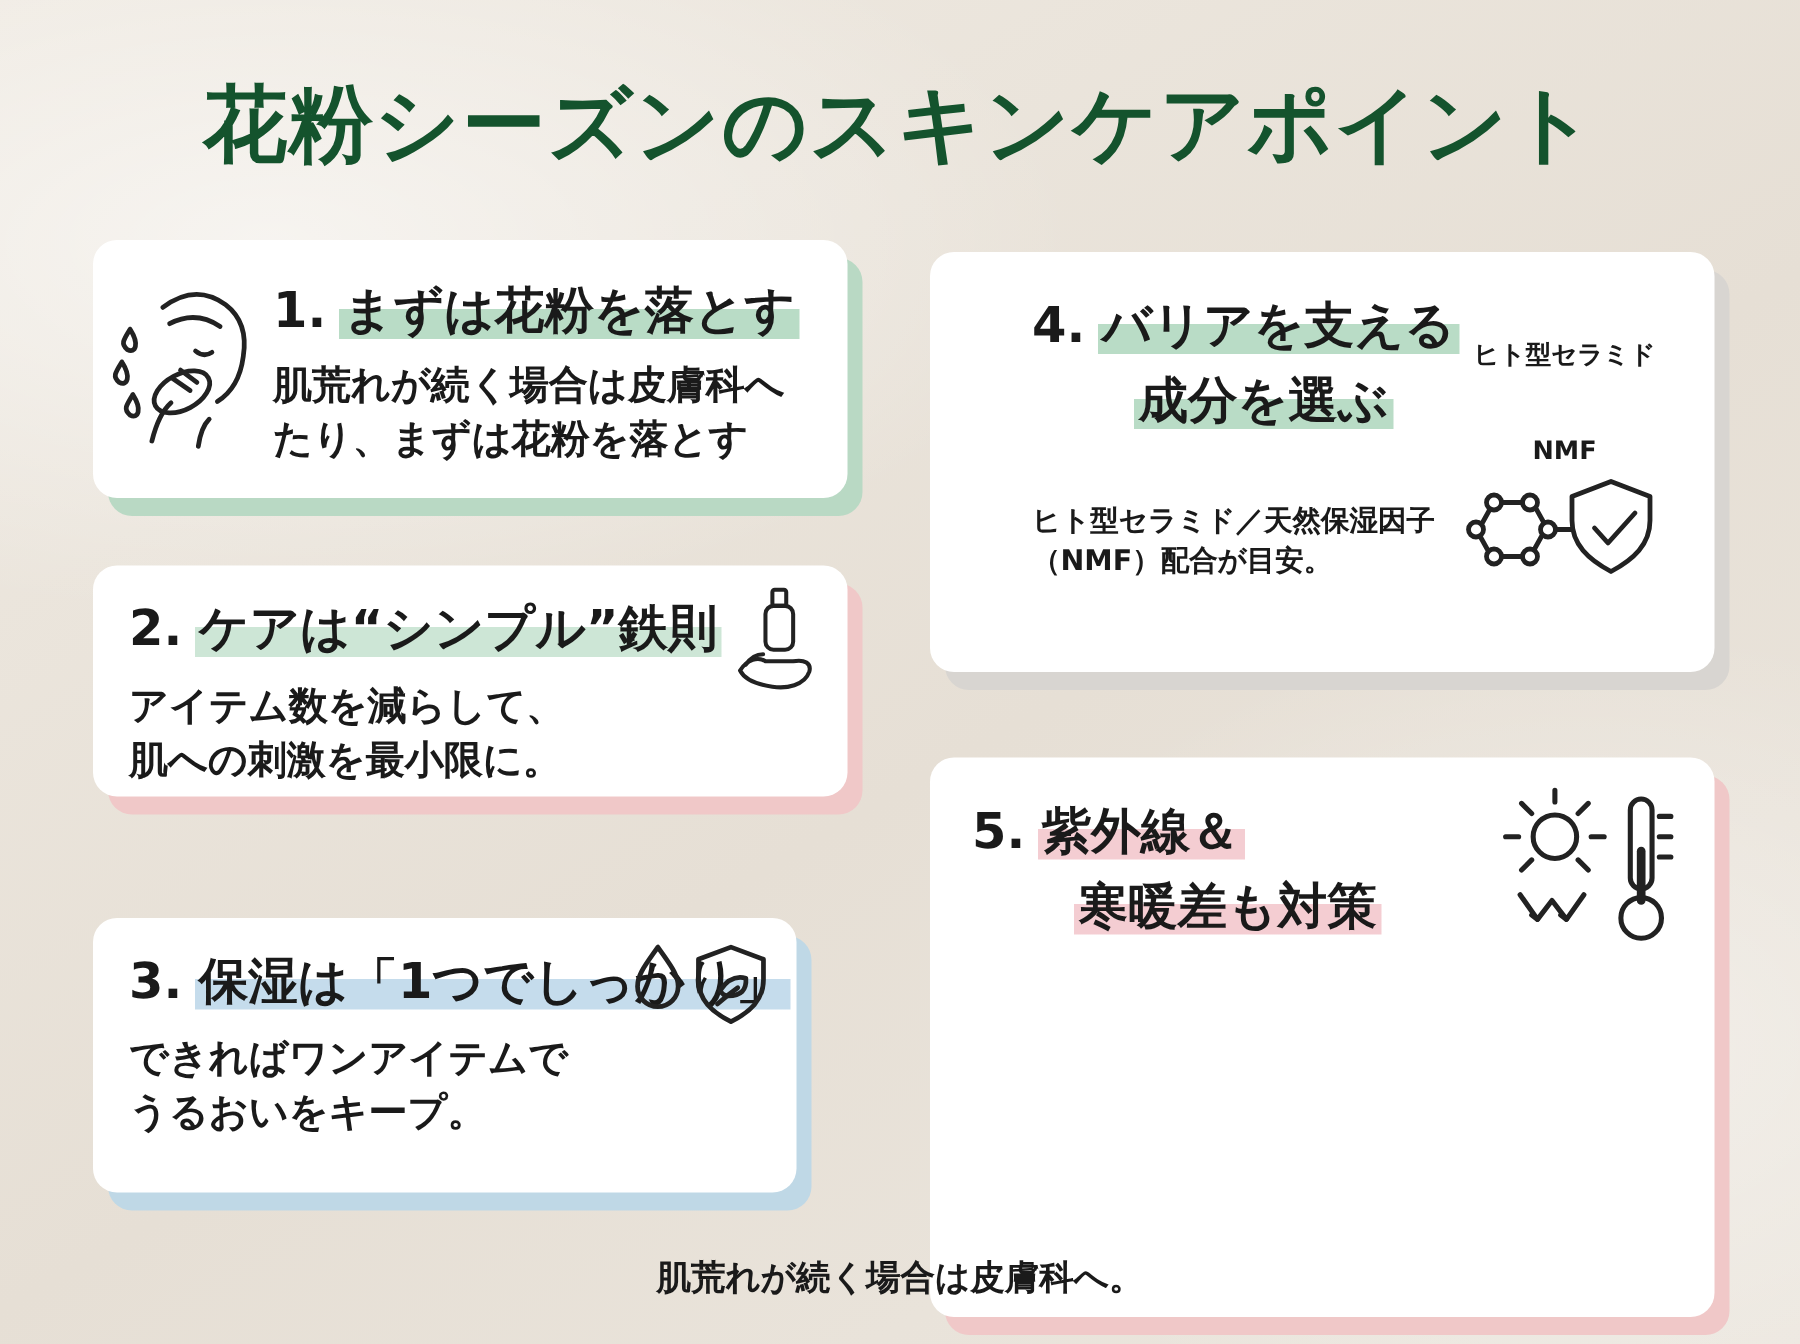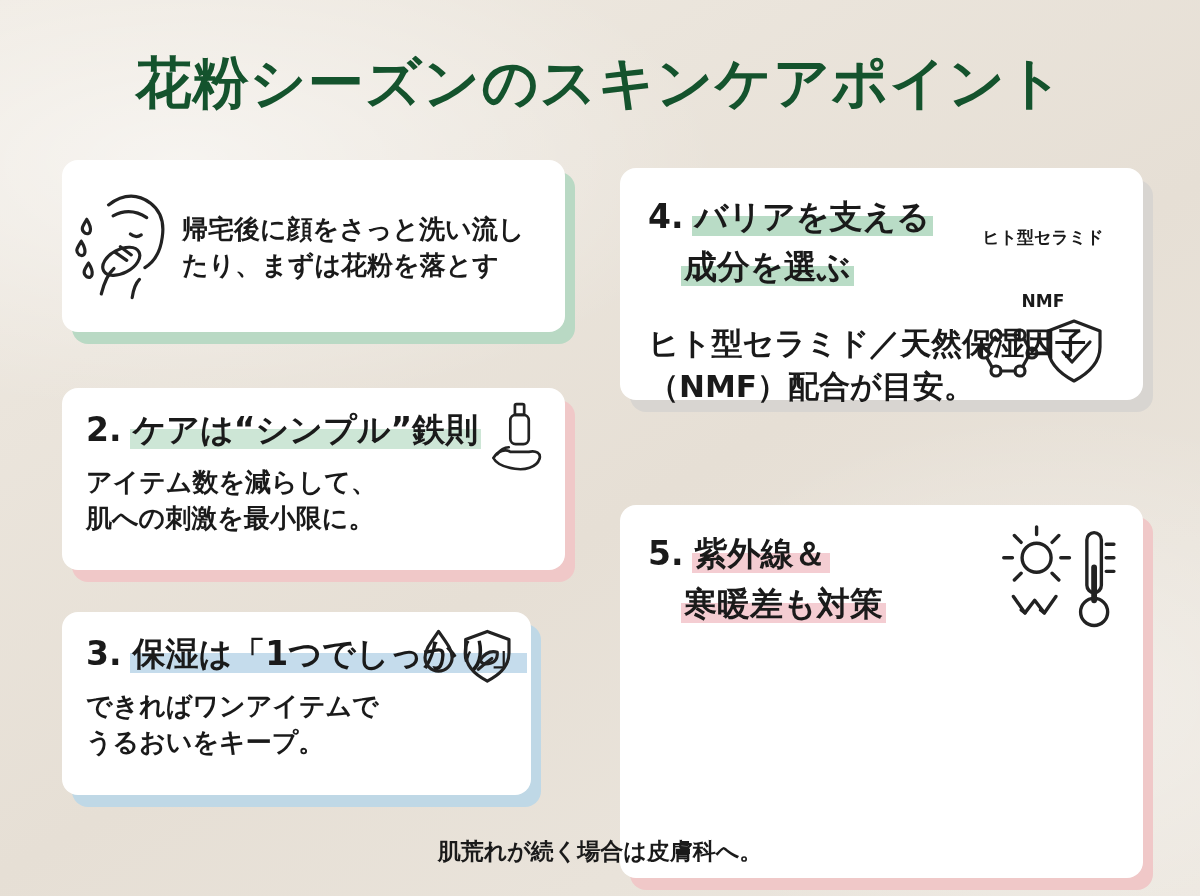--- a/index.html
+++ b/index.html
@@ -21,23 +21,23 @@
   }
   .card {
     position:absolute; background:#ffffff; border-radius:16px;
   }
   .card.sh-green { box-shadow:10px 12px 0 var(--shadow-green, #b9d9c4); }
   .card.sh-pink  { box-shadow:10px 12px 0 var(--shadow-pink,  #f0c8c8); }
   .card.sh-blue  { box-shadow:10px 12px 0 var(--shadow-blue,  #bfd8e6); }
   .card.sh-gray  { box-shadow:10px 12px 0 var(--shadow-gray,  #d8d5d1); }
 
   .card1 { left:62px;  top:160px; width:503px; height:172px; }
-  .card2 { left:62px;  top:388px; width:503px; height:182px; }
+  .card2 { left:62px;  top:377px; width:503px; height:154px; }
   .card3 { left:62px;  top:612px; width:469px; height:183px; }
-  .card4 { left:620px; top:168px; width:523px; height:232px; }
+  .card4 { left:620px; top:168px; width:523px; height:280px;padding-left:40px; }
   .card5 { left:620px; top:505px; width:523px; height:373px; }
 
   .inner { position:relative; width:100%; height:100%; }
 
   .heading { font-size:33px; font-weight:900; white-space:nowrap; line-height:1.45; }
   .num { margin-right:8px; }
   .hl { padding:0 3px; background:linear-gradient(to top, var(--hlc, #b9dcc6) 52%, transparent 52%); }
   .hl-green { --hlc: var(--highlight-green, #b9dcc6); }
   .hl-mint  { --hlc: var(--highlight-mint,  #cde6d6); }
   .hl-blue  { --hlc: var(--highlight-blue,  #c5dcec); }
@@ -52,26 +52,26 @@
 
   
   .card2 .inner, .card3 .inner { padding:18px 24px; }
   .card2 .sideicon { position:absolute; right:16px; top:10px; }
   .card3 .sideicon { position:absolute; right:12px; top:14px; }
   .card2 .body, .card3 .body { margin-top:10px; }
 
   
   .card4 .inner, .card5 .inner { padding:24px 28px; }
   .card4 .heading, .card5 .heading { line-height:1.5; }
-  .line2 { margin-left:33px; }
+  .line2 { margin-left:68px; }
   .iconblock { position:absolute; text-align:center; }
   .card4 .iconblock { right:12px; top:16px; width:176px; }
   .card5 .iconblock { right:14px; top:18px; width:150px; }
   .icon-label { font-size:17px; font-weight:900; line-height:1.25;margin-top:43px; }
-  .card4 .bigbody { position:absolute; left:28px; top:154px; font-size:31px; }
+  .card4 .bigbody { position:absolute; left:28px; top:166px; font-size:19px; }
   .card5 .bigbody { position:absolute; left:28px; top:160px; font-size:29px; }
 
   .footer {
     position:absolute; top:836px; left:0; width:100%;
     text-align:center; font-size:23px; font-weight:700;
   }
 
   .lineart { stroke:#222; fill:none; stroke-linecap:round; stroke-linejoin:round; }
 </style>
 </head>
@@ -90,22 +90,25 @@
         <path d="M43,34 q19,-10 37,2"></path>
         <path d="M62,54 q6,5 12,1"></path>
         <ellipse cx="52" cy="84" rx="22" ry="13" transform="rotate(-28 52 84)"></ellipse>
         <path d="M45,74 l13,9"></path>
         <path d="M51,68 l12,9"></path>
         <path d="M30,120 q5,-20 14,-28"></path>
         <path d="M64,124 q2,-14 8,-20"></path>
       </svg>
     </span>
     <div class="content">
+      <div class="heading">
+        <span class="num">1.</span><span class="hl hl-green">まずは花粉を落とす</span>
+      </div>
       <div class="body">
-        <div>帰宅後に顔をさっと洗い流し</div>
+        <div>肌荒れが続く場合は皮膚科へ</div>
         <div>たり、まずは花粉を落とす</div>
       </div>
     </div>
   </div>
 </div>
 
 <div class="card card2 sh-pink">
   <div class="inner">
     <div class="heading">
       <span class="num">2.</span><span class="hl hl-mint">ケアは“シンプル”鉄則</span>

